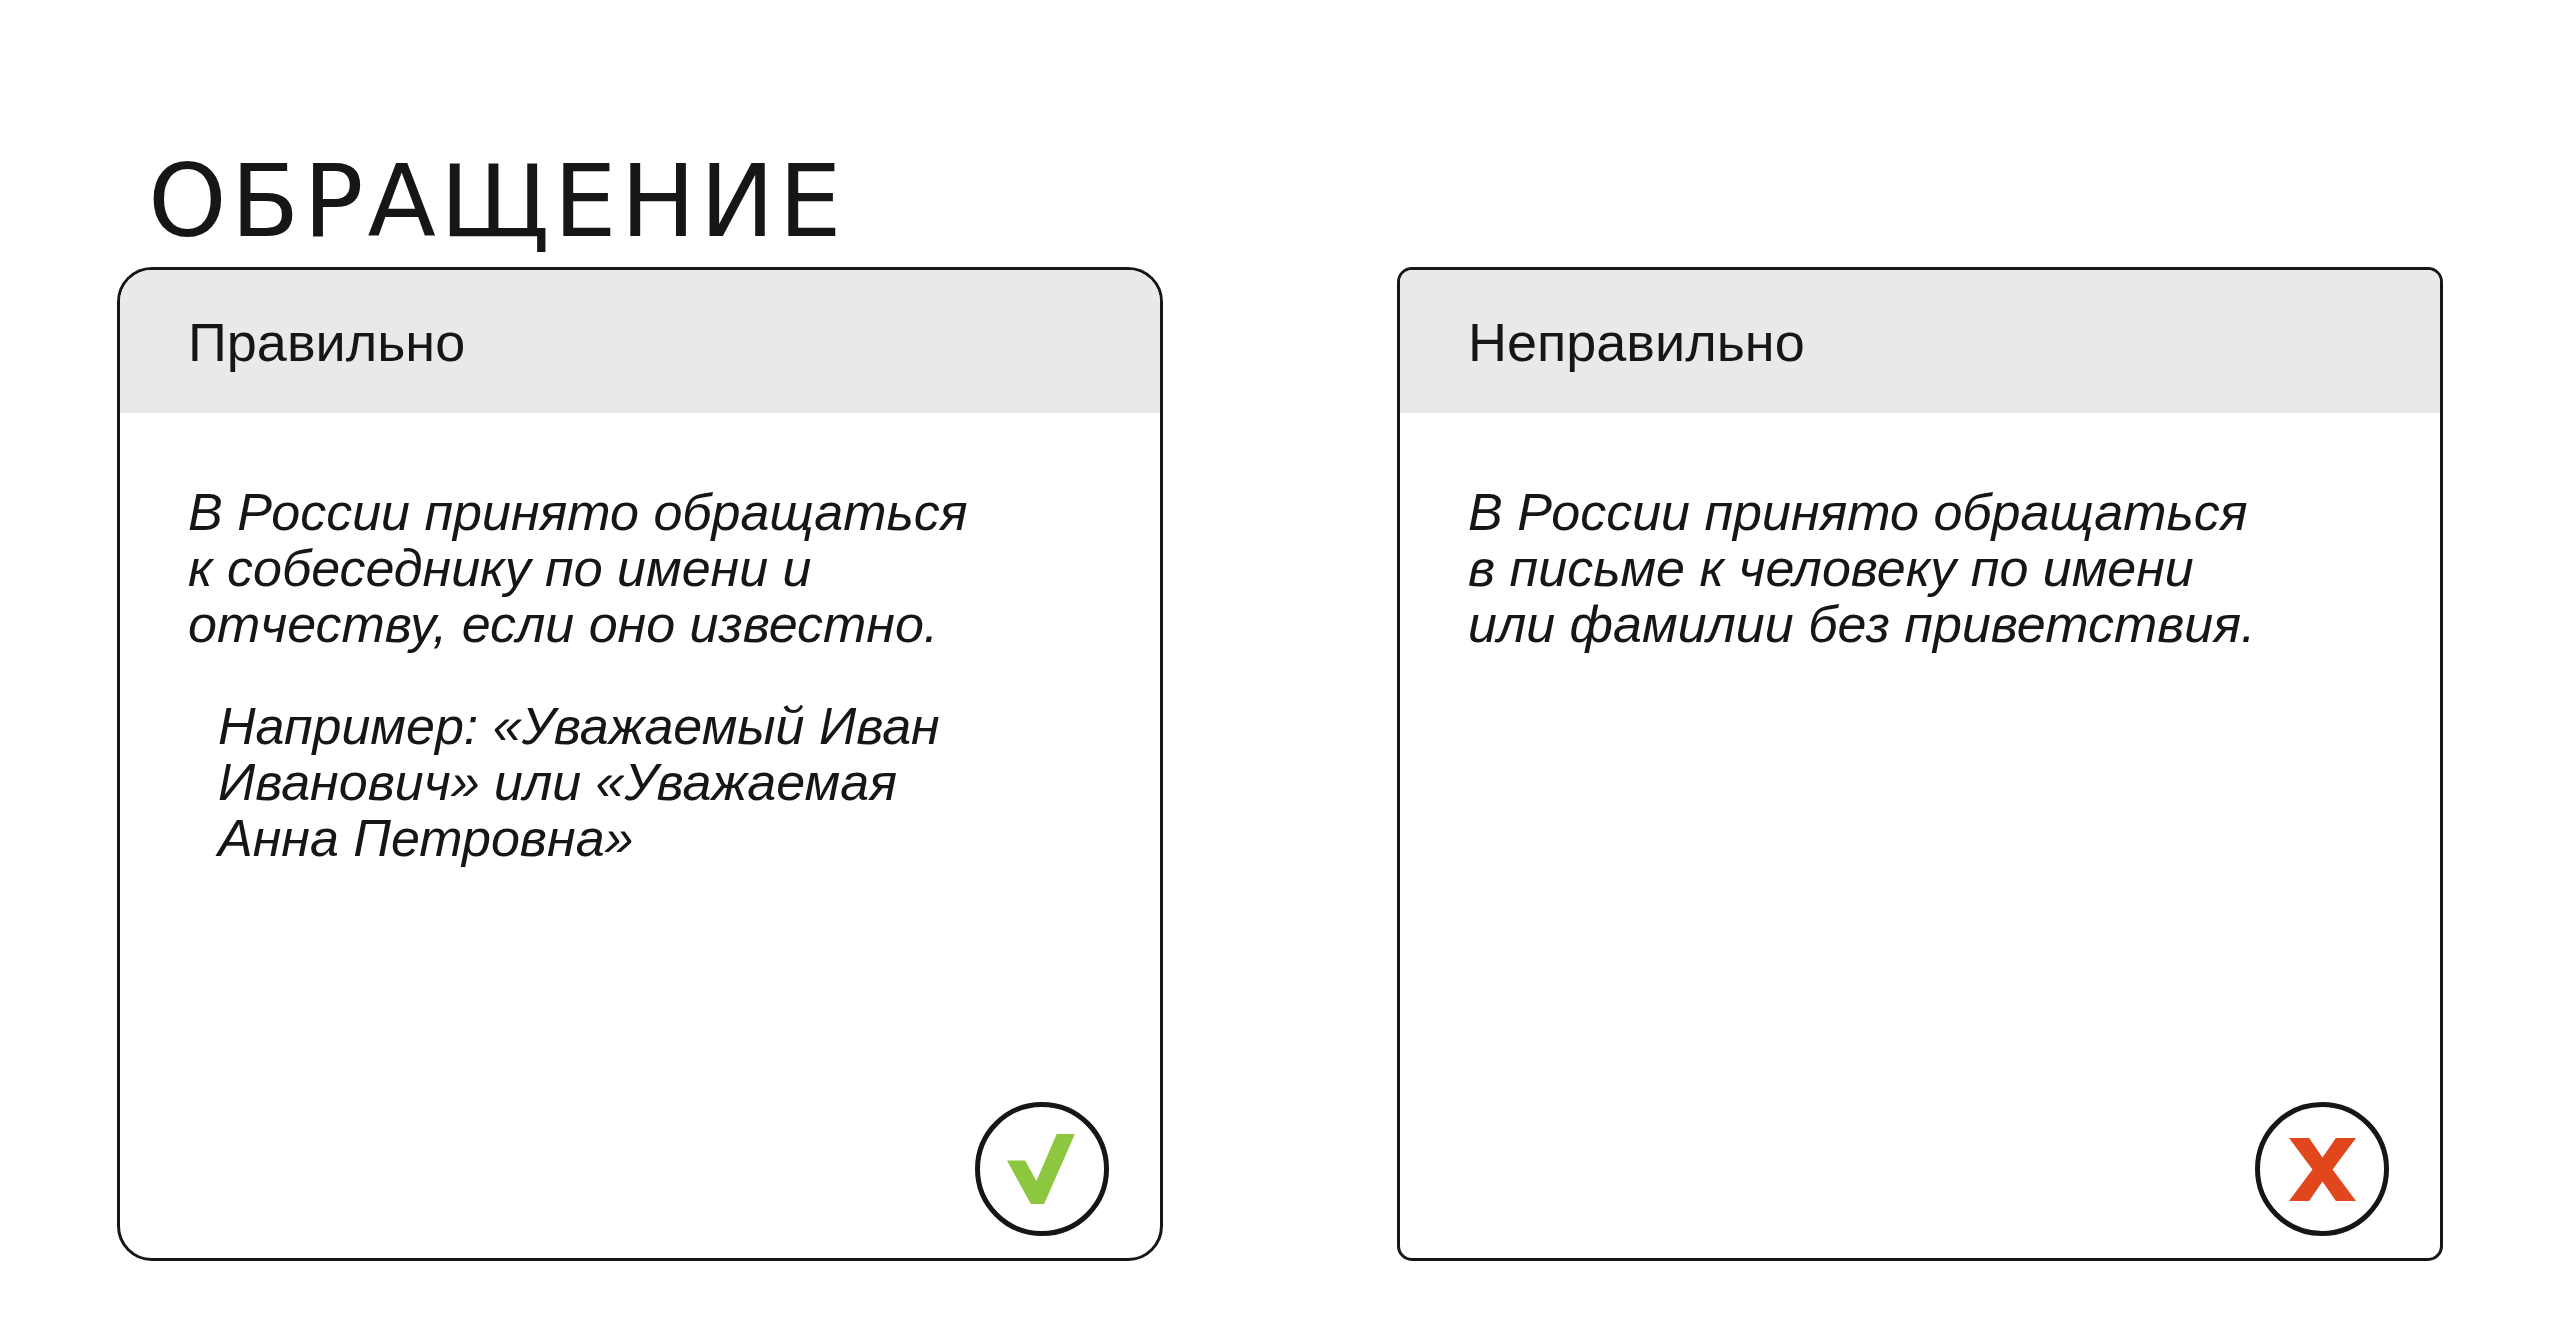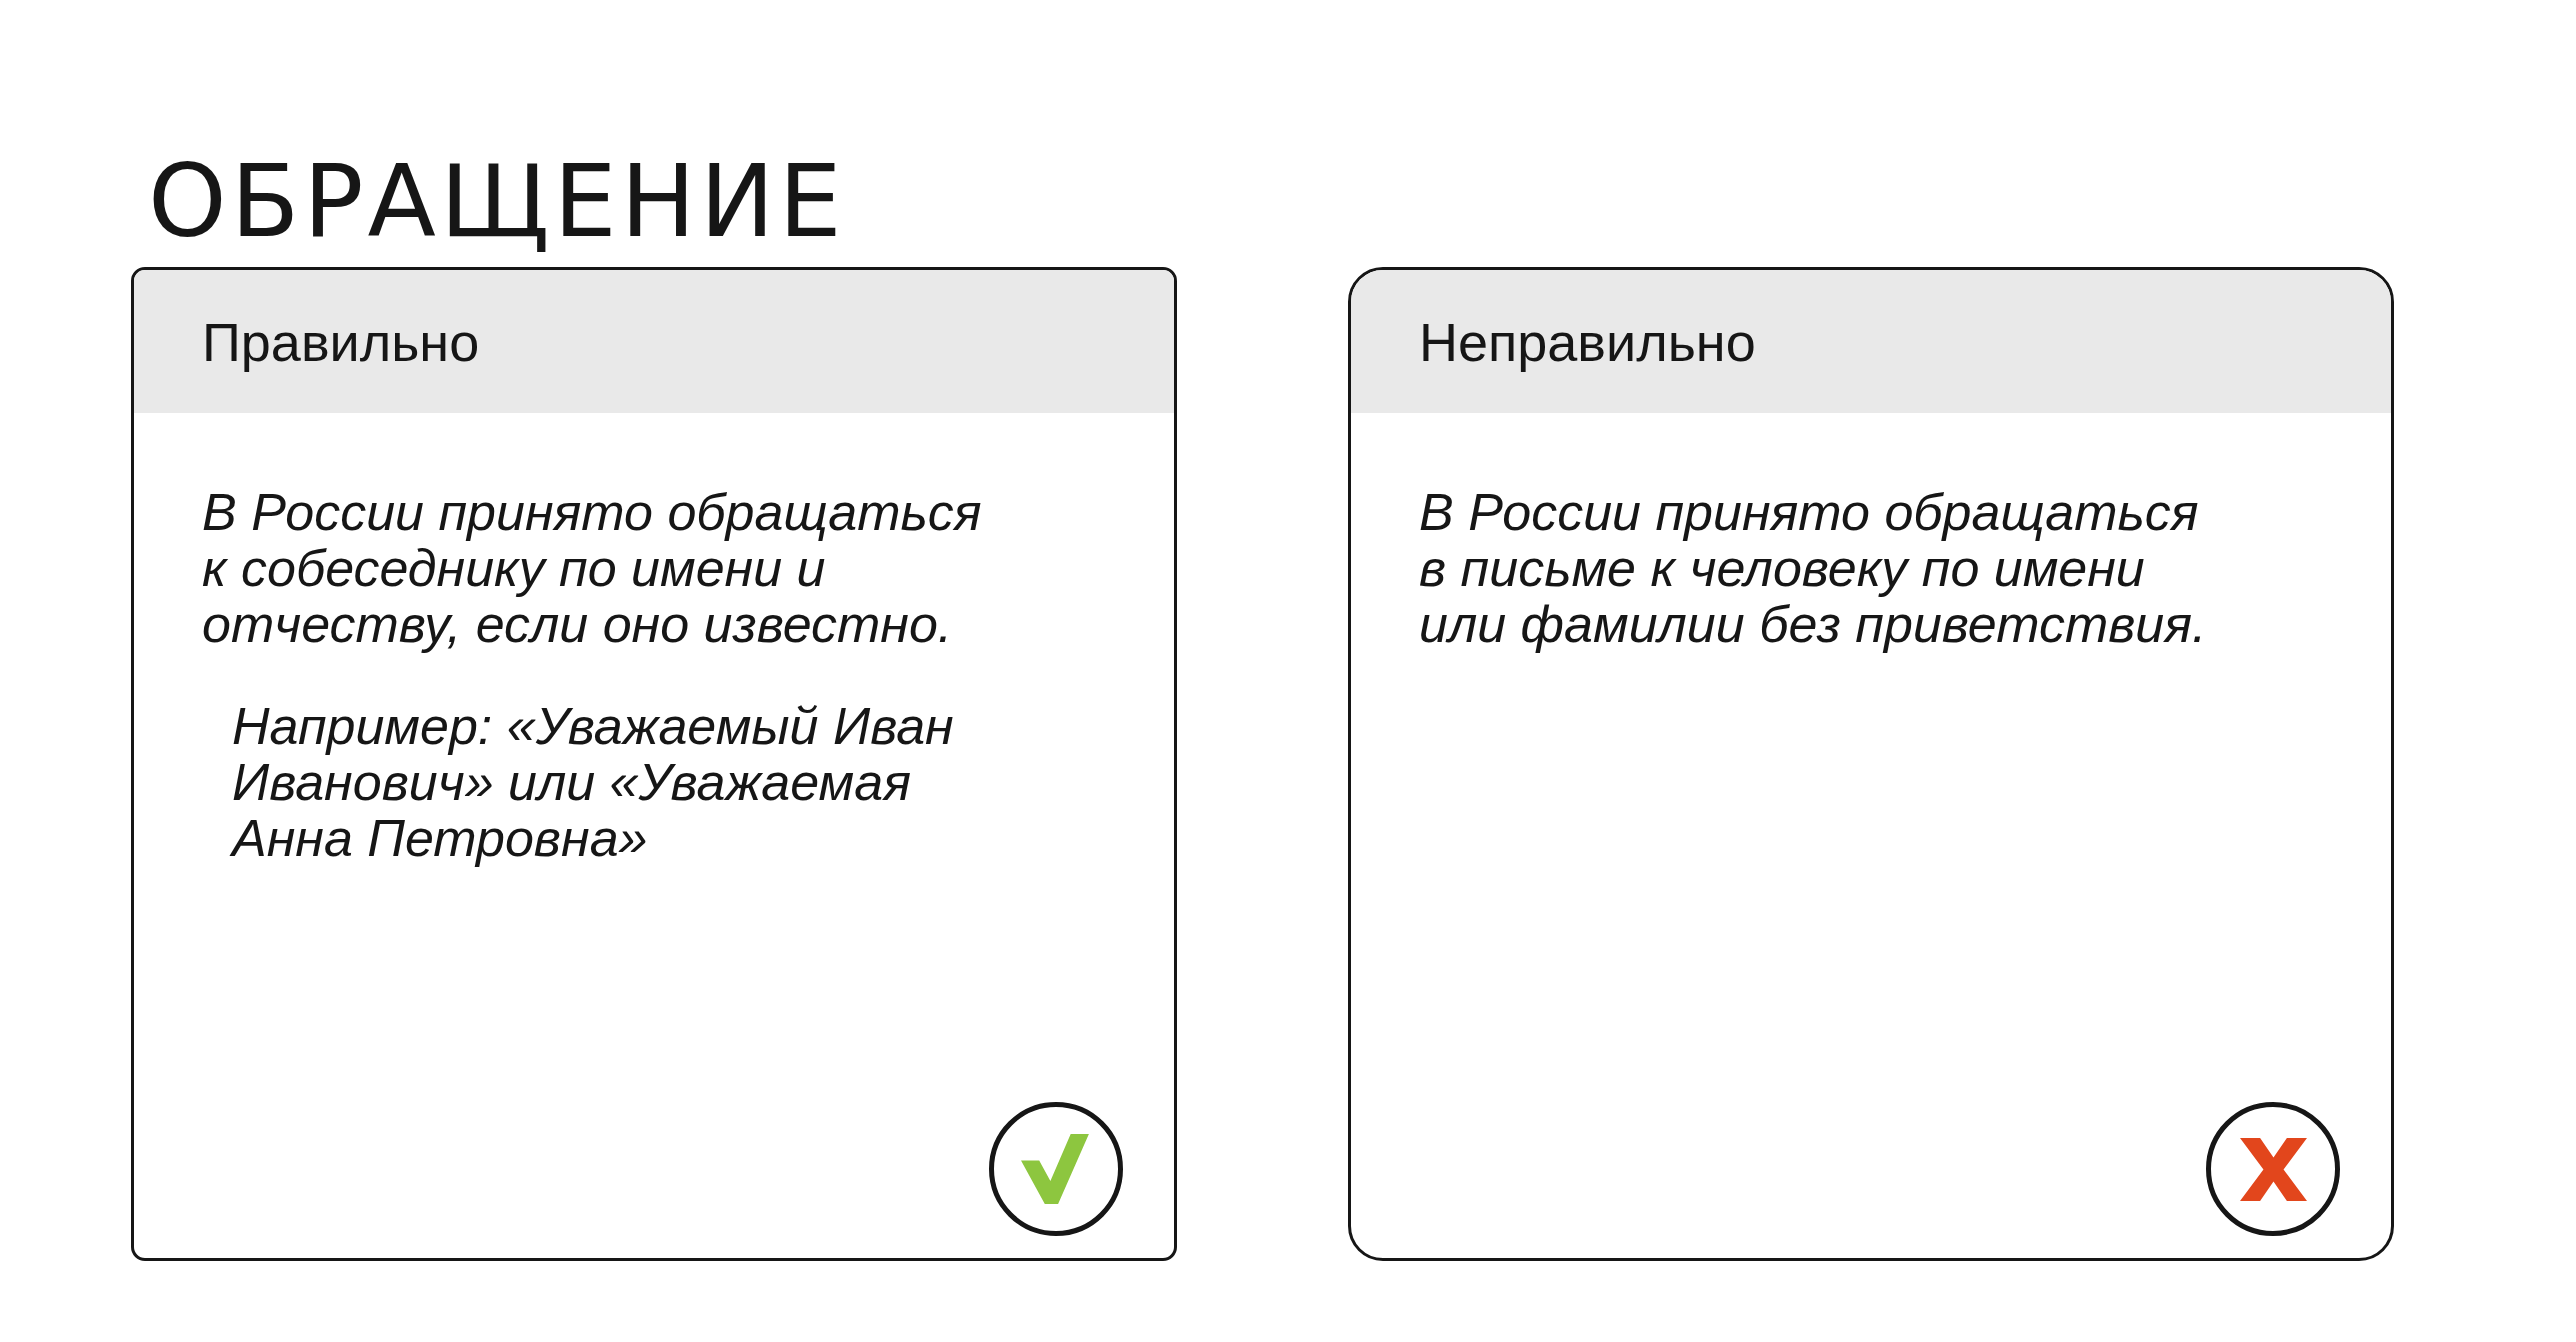--- a/index.html
+++ b/index.html
@@ -33,22 +33,22 @@
     position: absolute;
     top: 267px;
     width: 1046px;
     height: 994px;
     background: #ffffff;
     border: 3.2px solid var(--ink, #161616);
     border-radius: 35px;
     box-sizing: border-box;
     overflow: hidden;
   }
-  .card.left  { left: 131px; border-radius: 14px; }
-  .card.right { left: 1348px; }
+  .card.left  { left: 117px; }
+  .card.right { left: 1397px; border-radius: 15px; }
 
   .card-header {
     height: 143px;
     background: var(--header-bg, #e9e9e9);
     display: flex;
     align-items: center;
     padding-left: 68px;
     font-size: 54px;
     line-height: 1;
     color: var(--ink, #161616);

